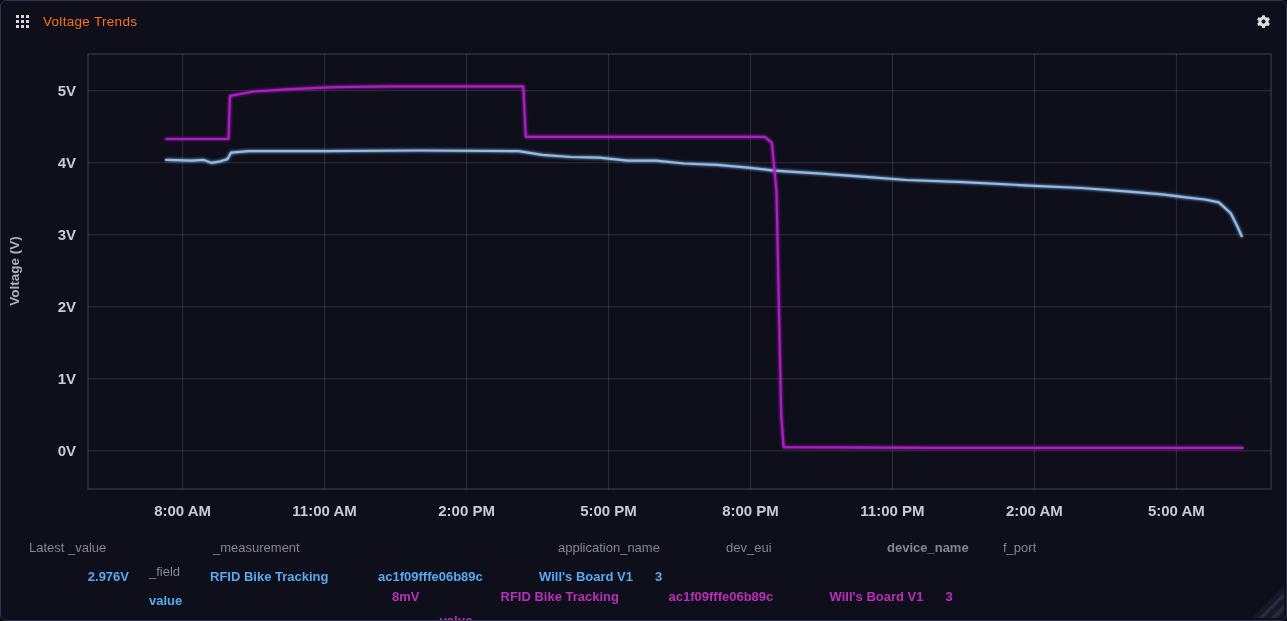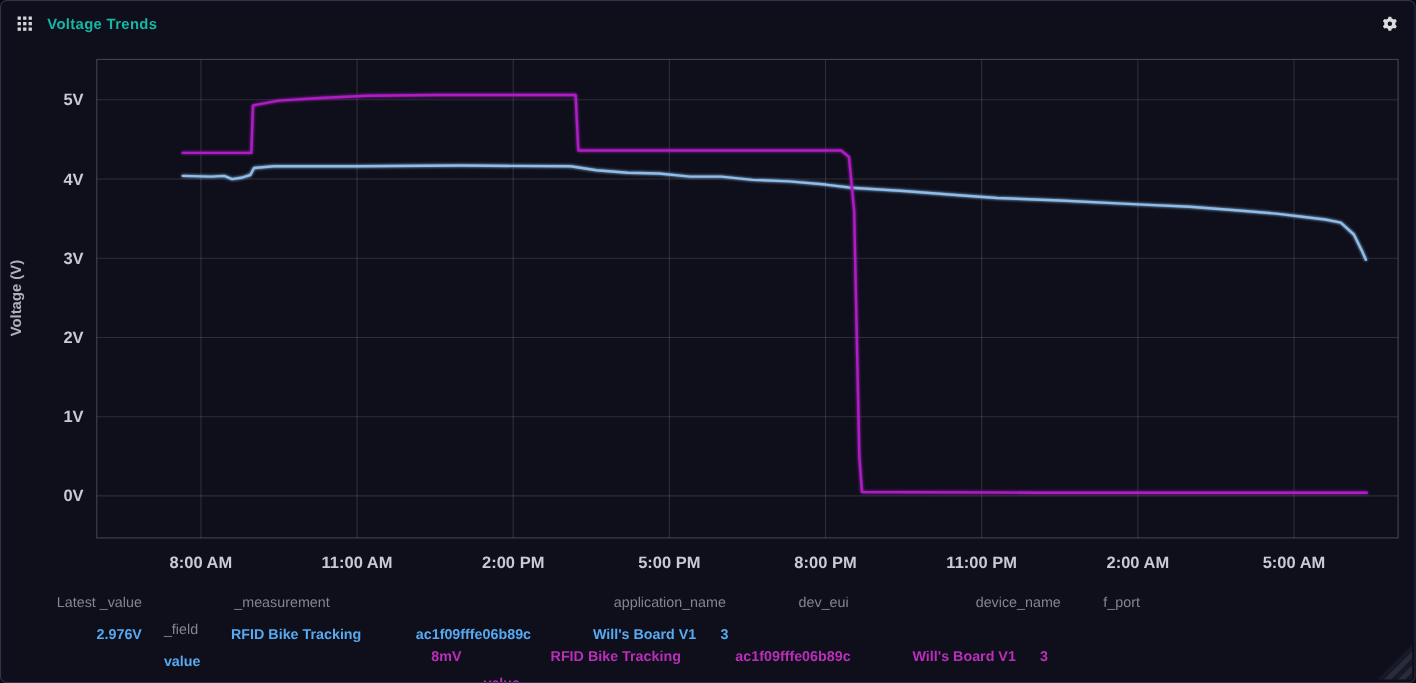--- a/index.html
+++ b/index.html
@@ -6,38 +6,38 @@
   .panel{
     position:relative;width:1287px;height:621px;box-sizing:border-box;
     background:#0e0f1a;border:1px solid #30334a;border-radius:6px;overflow:hidden;
     font-family:"Liberation Sans",sans-serif;
   }
   .panel-header{
     position:absolute;top:0;left:0;right:0;height:40px;
     display:flex;align-items:center;padding:0 14px;box-sizing:border-box;z-index:3;
   }
   .drag-handle{width:15px;height:15px;cursor:grab;flex:0 0 auto;}
-  .panel-title{color:#14b8a6;font-size:13.5px;font-weight:bold;letter-spacing:.3px;margin-left:13px;}
+  .panel-title{color:#f97316;font-size:13.5px;font-weight:normal;letter-spacing:.3px;margin-left:13px;}
   .header-spacer{flex:1;}
   .gear-btn{width:17px;height:17px;cursor:pointer;flex:0 0 auto;}
   .chart-svg{position:absolute;left:0;top:0;z-index:1;}
   .legend{
     position:absolute;left:0;top:537px;width:100%;box-sizing:border-box;
     padding-left:28px;font-size:13px;z-index:2;
   }
   .lrow{display:flex;align-items:center;height:20px;line-height:20px;white-space:nowrap;}
   .lrow.lheader{color:#84858f;margin-bottom:9px;font-weight:normal;}
   .lrow.lvalues{font-weight:bold;}
-  .c1{width:100px;text-align:right;}
+  .c1{width:100px;}
   .lvalues .c1{text-align:right;}
   .c2{width:46px;margin-left:20px;margin-top:48px;}
   .c3{width:330px;margin-left:18px;}
   .c4{width:153px;margin-left:15px;}
   .c5{width:146px;margin-left:15px;}
-  .c6{width:114px;margin-left:15px;}
+  .c6{width:114px;margin-left:15px;font-weight:bold;}
   .c7{width:50px;margin-left:2px;}
   .resize-handle{
     position:absolute;right:2px;bottom:2px;width:32px;height:32px;z-index:4;cursor:nwse-resize;
     clip-path:polygon(100% 0,100% 100%,0 100%);
     background:repeating-linear-gradient(135deg,#2b2e40 0 4px,#181a27 4px 9px);
     opacity:.9;
   }
 </style>
 </head>
 <body>

